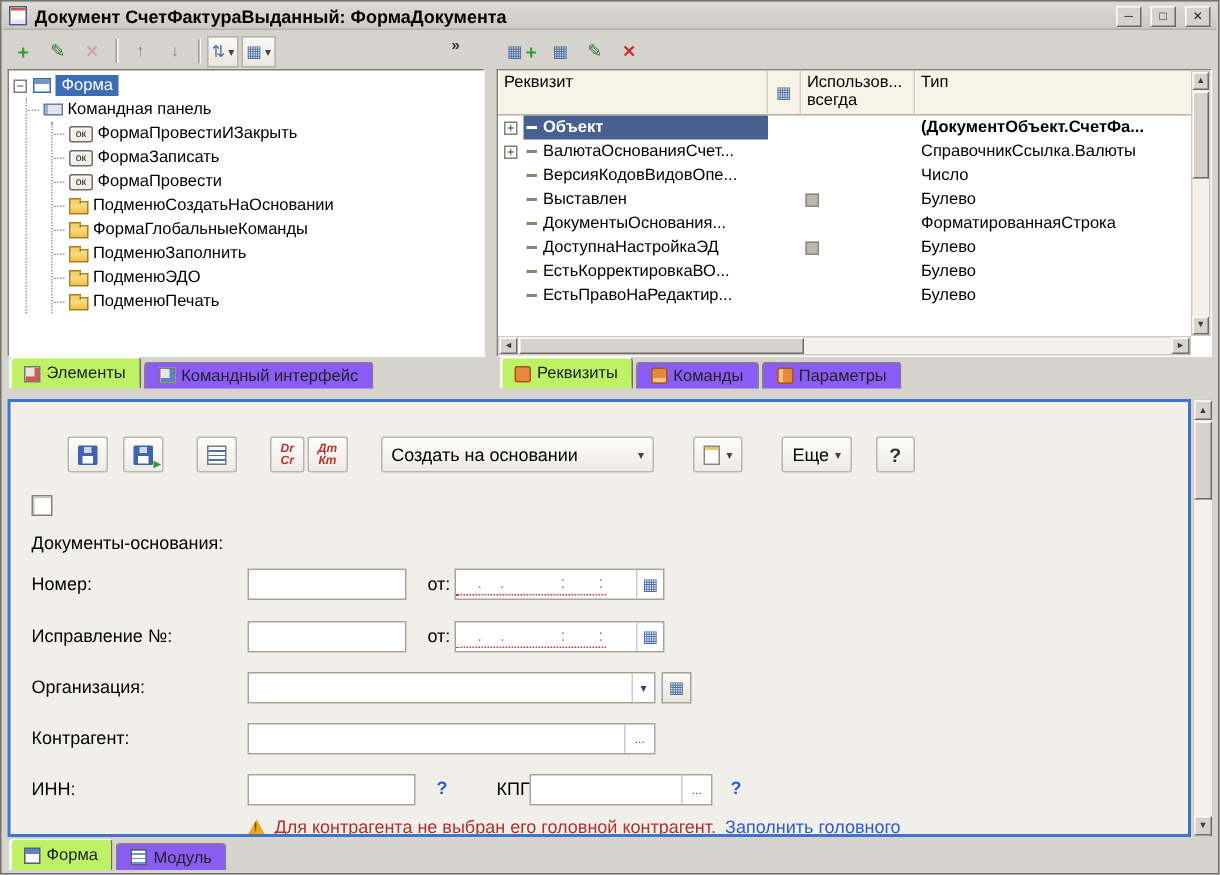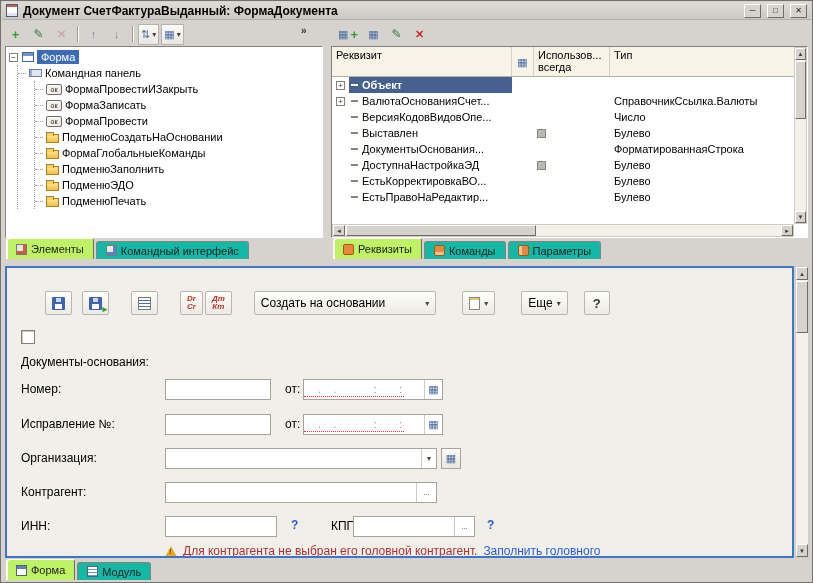--- a/index.html
+++ b/index.html
@@ -83,21 +83,21 @@
   
   .sb-track { position:absolute; background:#f3f1ea; border:1px solid #cfccc4; }
   .sb-el { position:absolute; background:#d6d3ce; border:1px solid; border-color:#fff #6f6c66 #6f6c66 #fff;
     display:flex; align-items:center; justify-content:center; font-size:6px; color:#3a3a38; }
   .rp-vscroll { right:0; top:0; bottom:13px; width:13px; }
   .rp-hscroll { left:0; right:13px; bottom:0; height:13px; }
 
   
   .tabbar { position:absolute; top:237px; height:21px; display:flex; gap:2px; align-items:flex-end; }
   .tabbar.bottom { top:auto; bottom:2px; }
-  .tab { display:flex; align-items:center; gap:4px; padding:0 9px; background:#14b8a6;
+  .tab { display:flex; align-items:center; gap:4px; padding:0 9px; background:#8b5cf6;
     border:1px solid #87847c; border-bottom:0; border-radius:3px 3px 0 0; height:18px; color:#222; }
   .tab.active { background:#bef264; height:21px; border-color:#fff #6f6c66 transparent #fff;
     box-shadow:inset 1px 0 0 #fff; }
   .tabicon { width:11px; height:11px; flex:none; border:1px solid #7a7a72; background:#e8e6e0; }
   .ti-elem { box-shadow:inset -3px -3px 0 #cf5a4e; }
   .ti-cmdif { box-shadow:inset -3px -3px 0 #5b84c4; }
   .ti-attr, .ti-cmd, .ti-par { background:#e8883c; border-color:#9c5a14; border-radius:2px; }
   .ti-cmd { box-shadow:inset 0 -3px 0 #f6c08a; }
   .ti-par { box-shadow:inset 3px 0 0 #f6c08a; }
   .ti-formtab { background:linear-gradient(#5b84c4 0 3px,#fff 3px); border-color:#55617a; }
@@ -278,20 +278,21 @@
       <div class="grow sel">
         <div class="cname">
             <span class="expbox">+</span>
             <span class="cellfill">
               <span class="dash"></span>
               <span>Объект</span>
             </span>
           </div>
         <div class="cicn"></div>
           <div class="cuse"></div>
+        <div class="ctype bold">(ДокументОбъект.СчетФа...</div>
       </div>
       <div class="grow">
         <div class="cname">
             <span class="expbox">+</span>
             <span class="cellfill">
               <span class="dash"></span>
               <span>ВалютаОснованияСчет...</span>
             </span>
           </div>
         <div class="cicn"></div>

